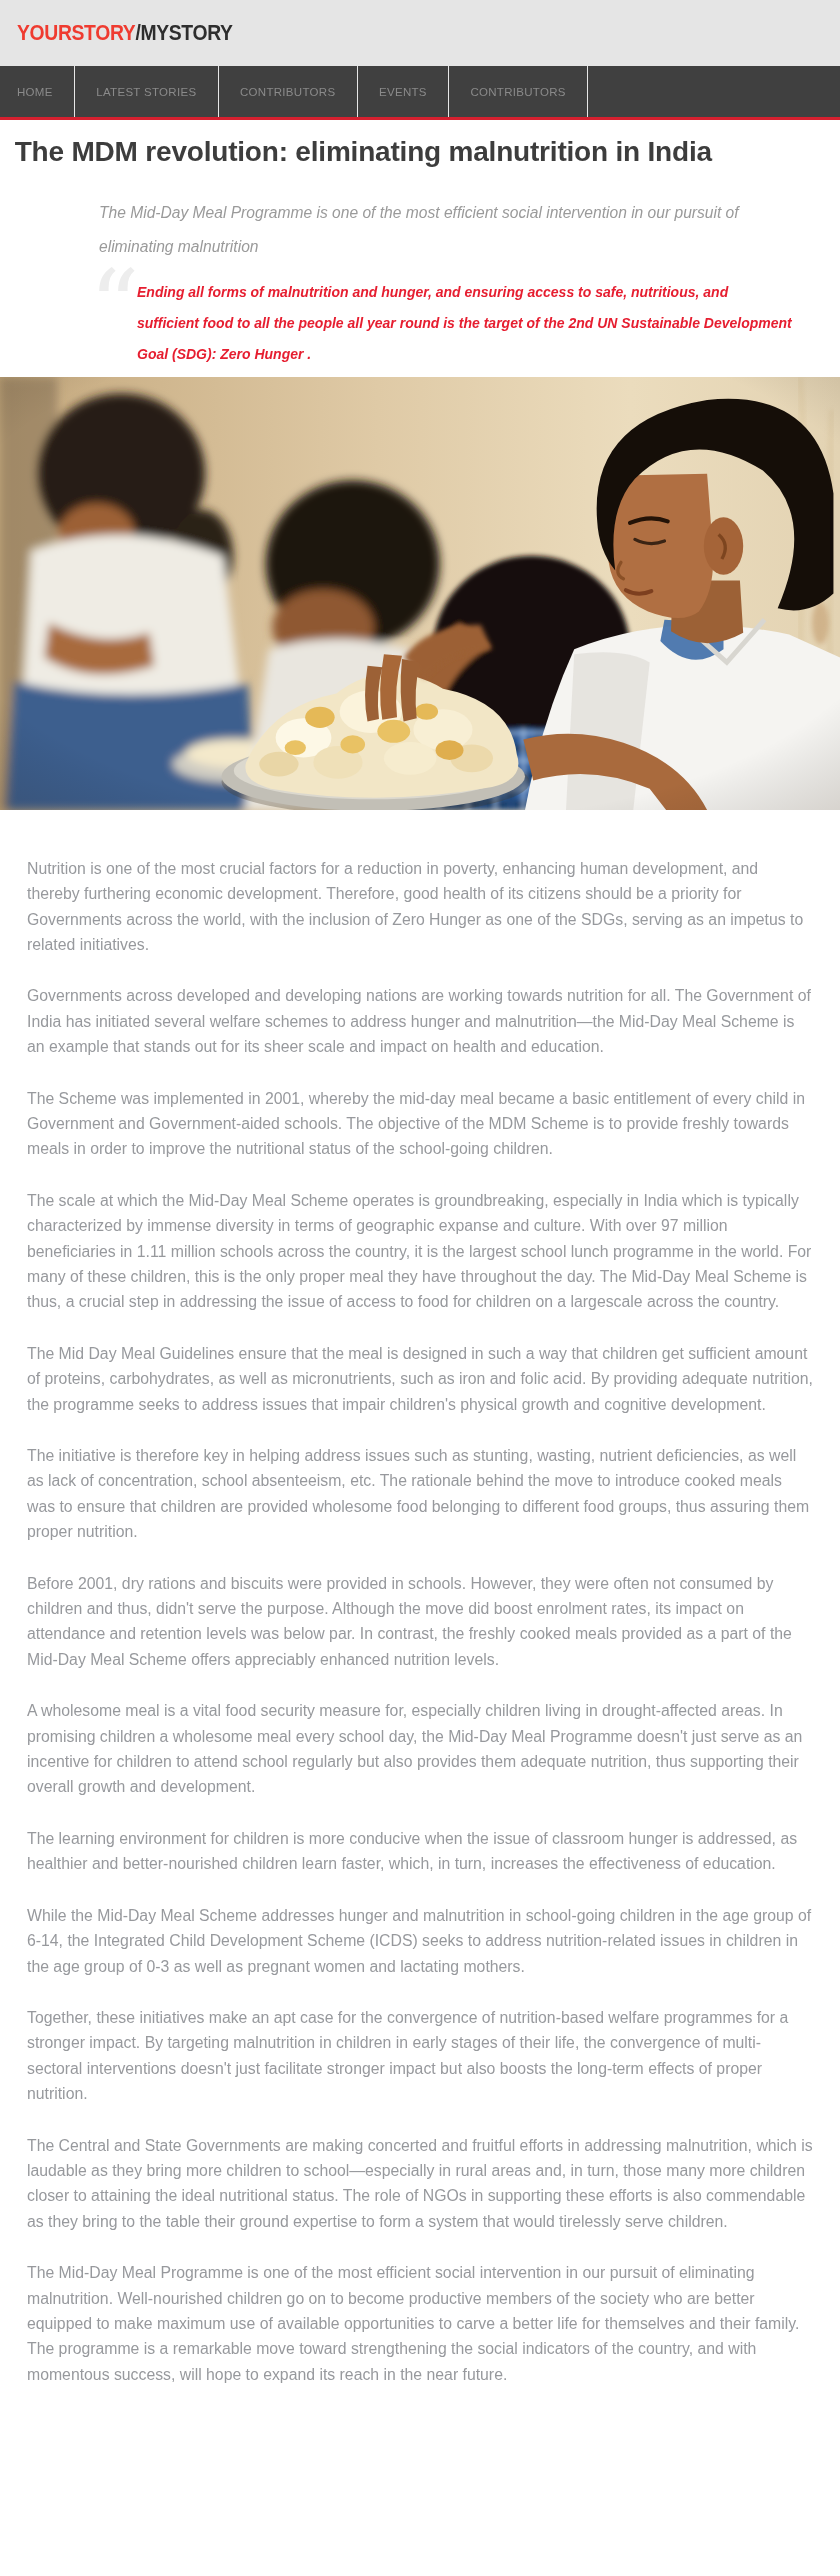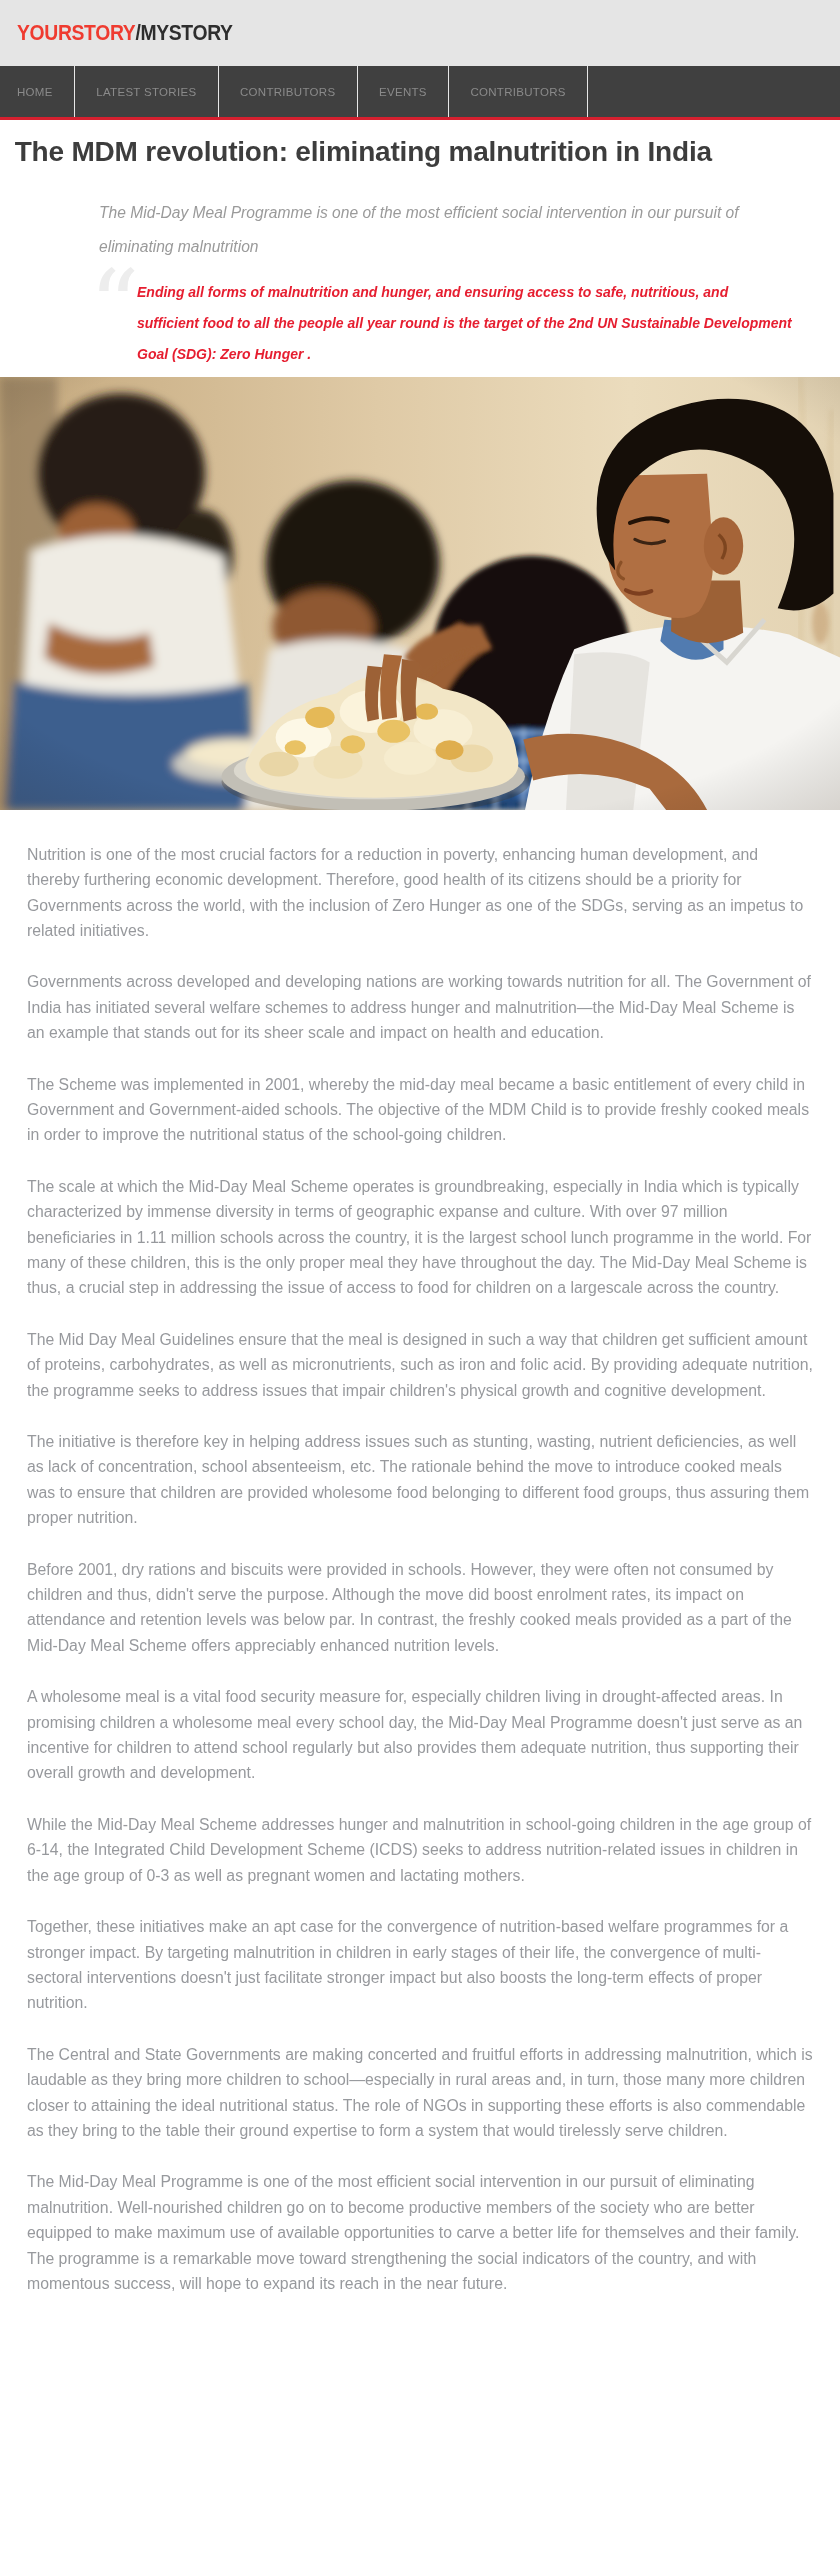--- a/index.html
+++ b/index.html
@@ -27,21 +27,21 @@
 
   .intro{margin:28px 0 0 72px;width:693px;font-style:italic;font-size:15.6px;line-height:34px;color:#9a9a9a;}
 
   .quote-block{position:relative;margin:13px 0 0 72px;padding-left:38px;width:656px;}
   .quote-mark{position:absolute;left:-9.8px;top:-21.3px;font-size:98px;line-height:1;color:#ededed;font-family:"DejaVu Serif",serif;user-select:none;}
   .quote-text{margin:0;font-size:14px;font-weight:700;font-style:italic;color:#e61e30;line-height:31px;position:relative;}
 
   figure.hero{margin:6.6px -27px 0;padding:0;width:840px;height:433px;display:block;}
   figure.hero svg{display:block;}
 
-  .article-body{margin-top:32px;}
+  .article-body{margin-top:46px;}
   .body-p{font-size:15.8px;line-height:25.4px;color:#97999d;margin:0 0 26px;width:786px;}
 </style>
 </head>
 <body>
 
 <div class="page">
 
   <header class="site-header">
     <div class="logo">
       <span class="logo-red">YOURSTORY</span><span class="logo-dark">/MYSTORY</span>
@@ -166,26 +166,27 @@
           <path d="M448 352 Q442 390 448 420 L462 417 Q458 386 466 354 Z" fill="#9c6136"></path>
         </g>
 
         <rect width="1024" height="528" fill="url(#vig)"></rect>
       </svg>
     </figure>
 
     <div class="article-body">
         <p class="body-p">Nutrition is one of the most crucial factors for a reduction in poverty, enhancing human development, and thereby furthering economic development. Therefore, good health of its citizens should be a priority for Governments across the world, with the inclusion of Zero Hunger as one of the SDGs, serving as an impetus to related initiatives.</p>
         <p class="body-p">Governments across developed and developing nations are working towards nutrition for all. The Government of India has initiated several welfare schemes to address hunger and malnutrition—the Mid-Day Meal Scheme is an example that stands out for its sheer scale and impact on health and education.</p>
-        <p class="body-p">The Scheme was implemented in 2001, whereby the mid-day meal became a basic entitlement of every child in Government and Government-aided schools. The objective of the MDM Child is to provide freshly cooked meals in order to improve the nutritional status of the school-going children.</p>
+        <p class="body-p">The Scheme was implemented in 2001, whereby the mid-day meal became a basic entitlement of every child in Government and Government-aided schools. The objective of the MDM Scheme is to provide freshly towards meals in order to improve the nutritional status of the school-going children.</p>
         <p class="body-p">The scale at which the Mid-Day Meal Scheme operates is groundbreaking, especially in India which is typically characterized by immense diversity in terms of geographic expanse and culture. With over 97 million beneficiaries in 1.11 million schools across the country, it is the largest school lunch programme in the world. For many of these children, this is the only proper meal they have throughout the day. The Mid-Day Meal Scheme is thus, a crucial step in addressing the issue of access to food for children on a largescale across the country.</p>
         <p class="body-p">The Mid Day Meal Guidelines ensure that the meal is designed in such a way that children get sufficient amount of proteins, carbohydrates, as well as micronutrients, such as iron and folic acid. By providing adequate nutrition, the programme seeks to address issues that impair children's physical growth and cognitive development.</p>
         <p class="body-p">The initiative is therefore key in helping address issues such as stunting, wasting, nutrient deficiencies, as well as lack of concentration, school absenteeism, etc. The rationale behind the move to introduce cooked meals was to ensure that children are provided wholesome food belonging to different food groups, thus assuring them proper nutrition.</p>
         <p class="body-p">Before 2001, dry rations and biscuits were provided in schools. However, they were often not consumed by children and thus, didn't serve the purpose. Although the move did boost enrolment rates, its impact on attendance and retention levels was below par. In contrast, the freshly cooked meals provided as a part of the Mid-Day Meal Scheme offers appreciably enhanced nutrition levels.</p>
         <p class="body-p">A wholesome meal is a vital food security measure for, especially children living in drought-affected areas. In promising children a wholesome meal every school day, the Mid-Day Meal Programme doesn't just serve as an incentive for children to attend school regularly but also provides them adequate nutrition, thus supporting their overall growth and development.</p>
+        <p class="body-p">The learning environment for children is more conducive when the issue of classroom hunger is addressed, as healthier and better-nourished children learn faster, which, in turn, increases the effectiveness of education.</p>
         <p class="body-p">While the Mid-Day Meal Scheme addresses hunger and malnutrition in school-going children in the age group of 6-14, the Integrated Child Development Scheme (ICDS) seeks to address nutrition-related issues in children in the age group of 0-3 as well as pregnant women and lactating mothers.</p>
         <p class="body-p">Together, these initiatives make an apt case for the convergence of nutrition-based welfare programmes for a stronger impact. By targeting malnutrition in children in early stages of their life, the convergence of multi-sectoral interventions doesn't just facilitate stronger impact but also boosts the long-term effects of proper nutrition.</p>
         <p class="body-p">The Central and State Governments are making concerted and fruitful efforts in addressing malnutrition, which is laudable as they bring more children to school—especially in rural areas and, in turn, those many more children closer to attaining the ideal nutritional status. The role of NGOs in supporting these efforts is also commendable as they bring to the table their ground expertise to form a system that would tirelessly serve children.</p>
         <p class="body-p">The Mid-Day Meal Programme is one of the most efficient social intervention in our pursuit of eliminating malnutrition. Well-nourished children go on to become productive members of the society who are better equipped to make maximum use of available opportunities to carve a better life for themselves and their family. The programme is a remarkable move toward strengthening the social indicators of the country, and with momentous success, will hope to expand its reach in the near future.</p>
       </div>
   </main>
 
 </div>
 
 

